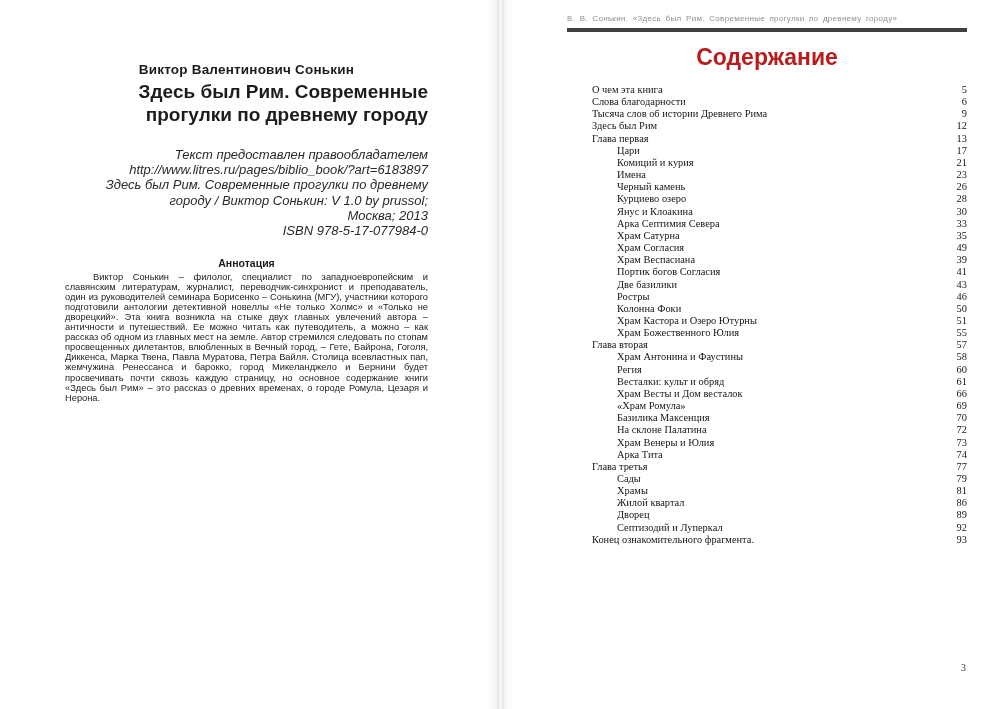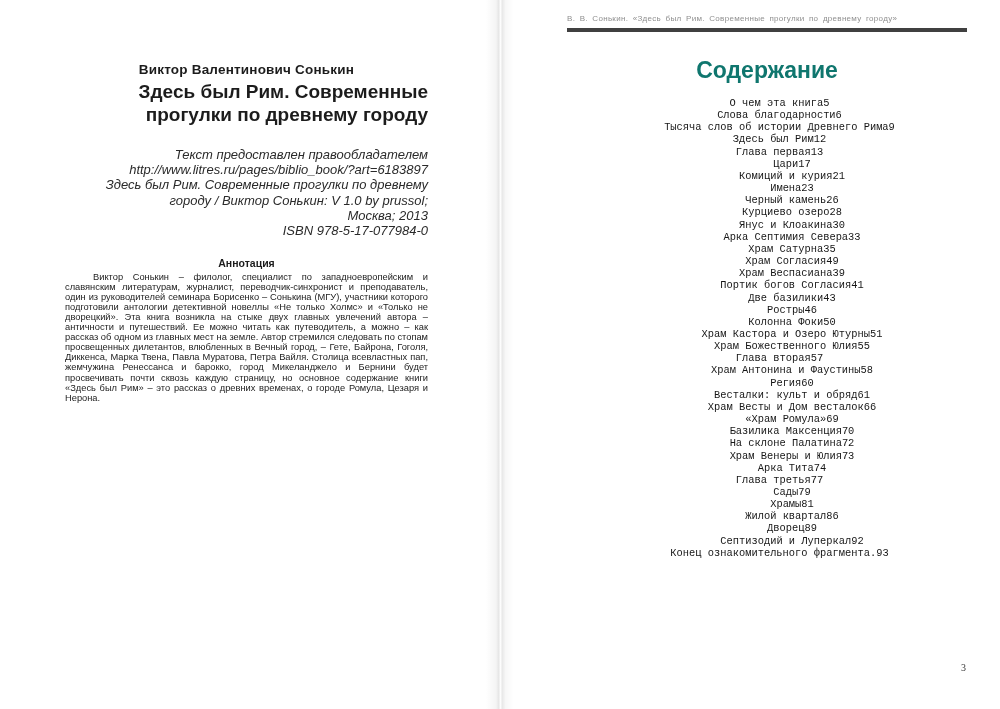--- a/index.html
+++ b/index.html
@@ -19,23 +19,23 @@
   
   .gutter { position:absolute; left:486px; top:0; width:28px; height:709px; pointer-events:none;
     background:linear-gradient(to right,
       rgba(0,0,0,0) 0%, rgba(0,0,0,0.045) 36%, rgba(0,0,0,0.10) 46%,
       rgba(255,255,255,0.95) 51%, rgba(0,0,0,0.09) 58%, rgba(0,0,0,0.03) 70%, rgba(0,0,0,0) 100%); }
 
   
   .page-right { width:500px; height:709px; padding:14px 33px 0 67px; position:relative; }
   .running-header { font-size:8px; color:#8f8f8f; letter-spacing:0.3px; word-spacing:2px;
     padding-bottom:5px; border-bottom:4px solid #404040; }
-  .toc-heading { font-size:23px; font-weight:bold; text-align:center; margin-top:25px; color:#0f766e; }
+  .toc-heading { font-size:23px; font-weight:bold; text-align:center; margin-top:12px; color:#b91c1c; }
   .toc { margin-top:13px; margin-left:25px; font-family:"Liberation Serif", serif; font-size:10.4px; color:#161616; }
-  .toc-row { display:flex; justify-content:center; align-items:baseline; line-height:12.15px;font-family:Liberation Mono, monospace; }
+  .toc-row { display:flex; justify-content:space-between; align-items:baseline; line-height:12.15px; }
   .toc-row.indent { padding-left:25px; }
   .toc-title { white-space:nowrap; }
   .toc-page { white-space:nowrap; }
   .page-num-footer { position:absolute; right:34px; bottom:36px; font-family:"Liberation Serif", serif; font-size:10px; color:#333; }
 </style>
 </head>
 <body>
 
 <div class="spread">
 

